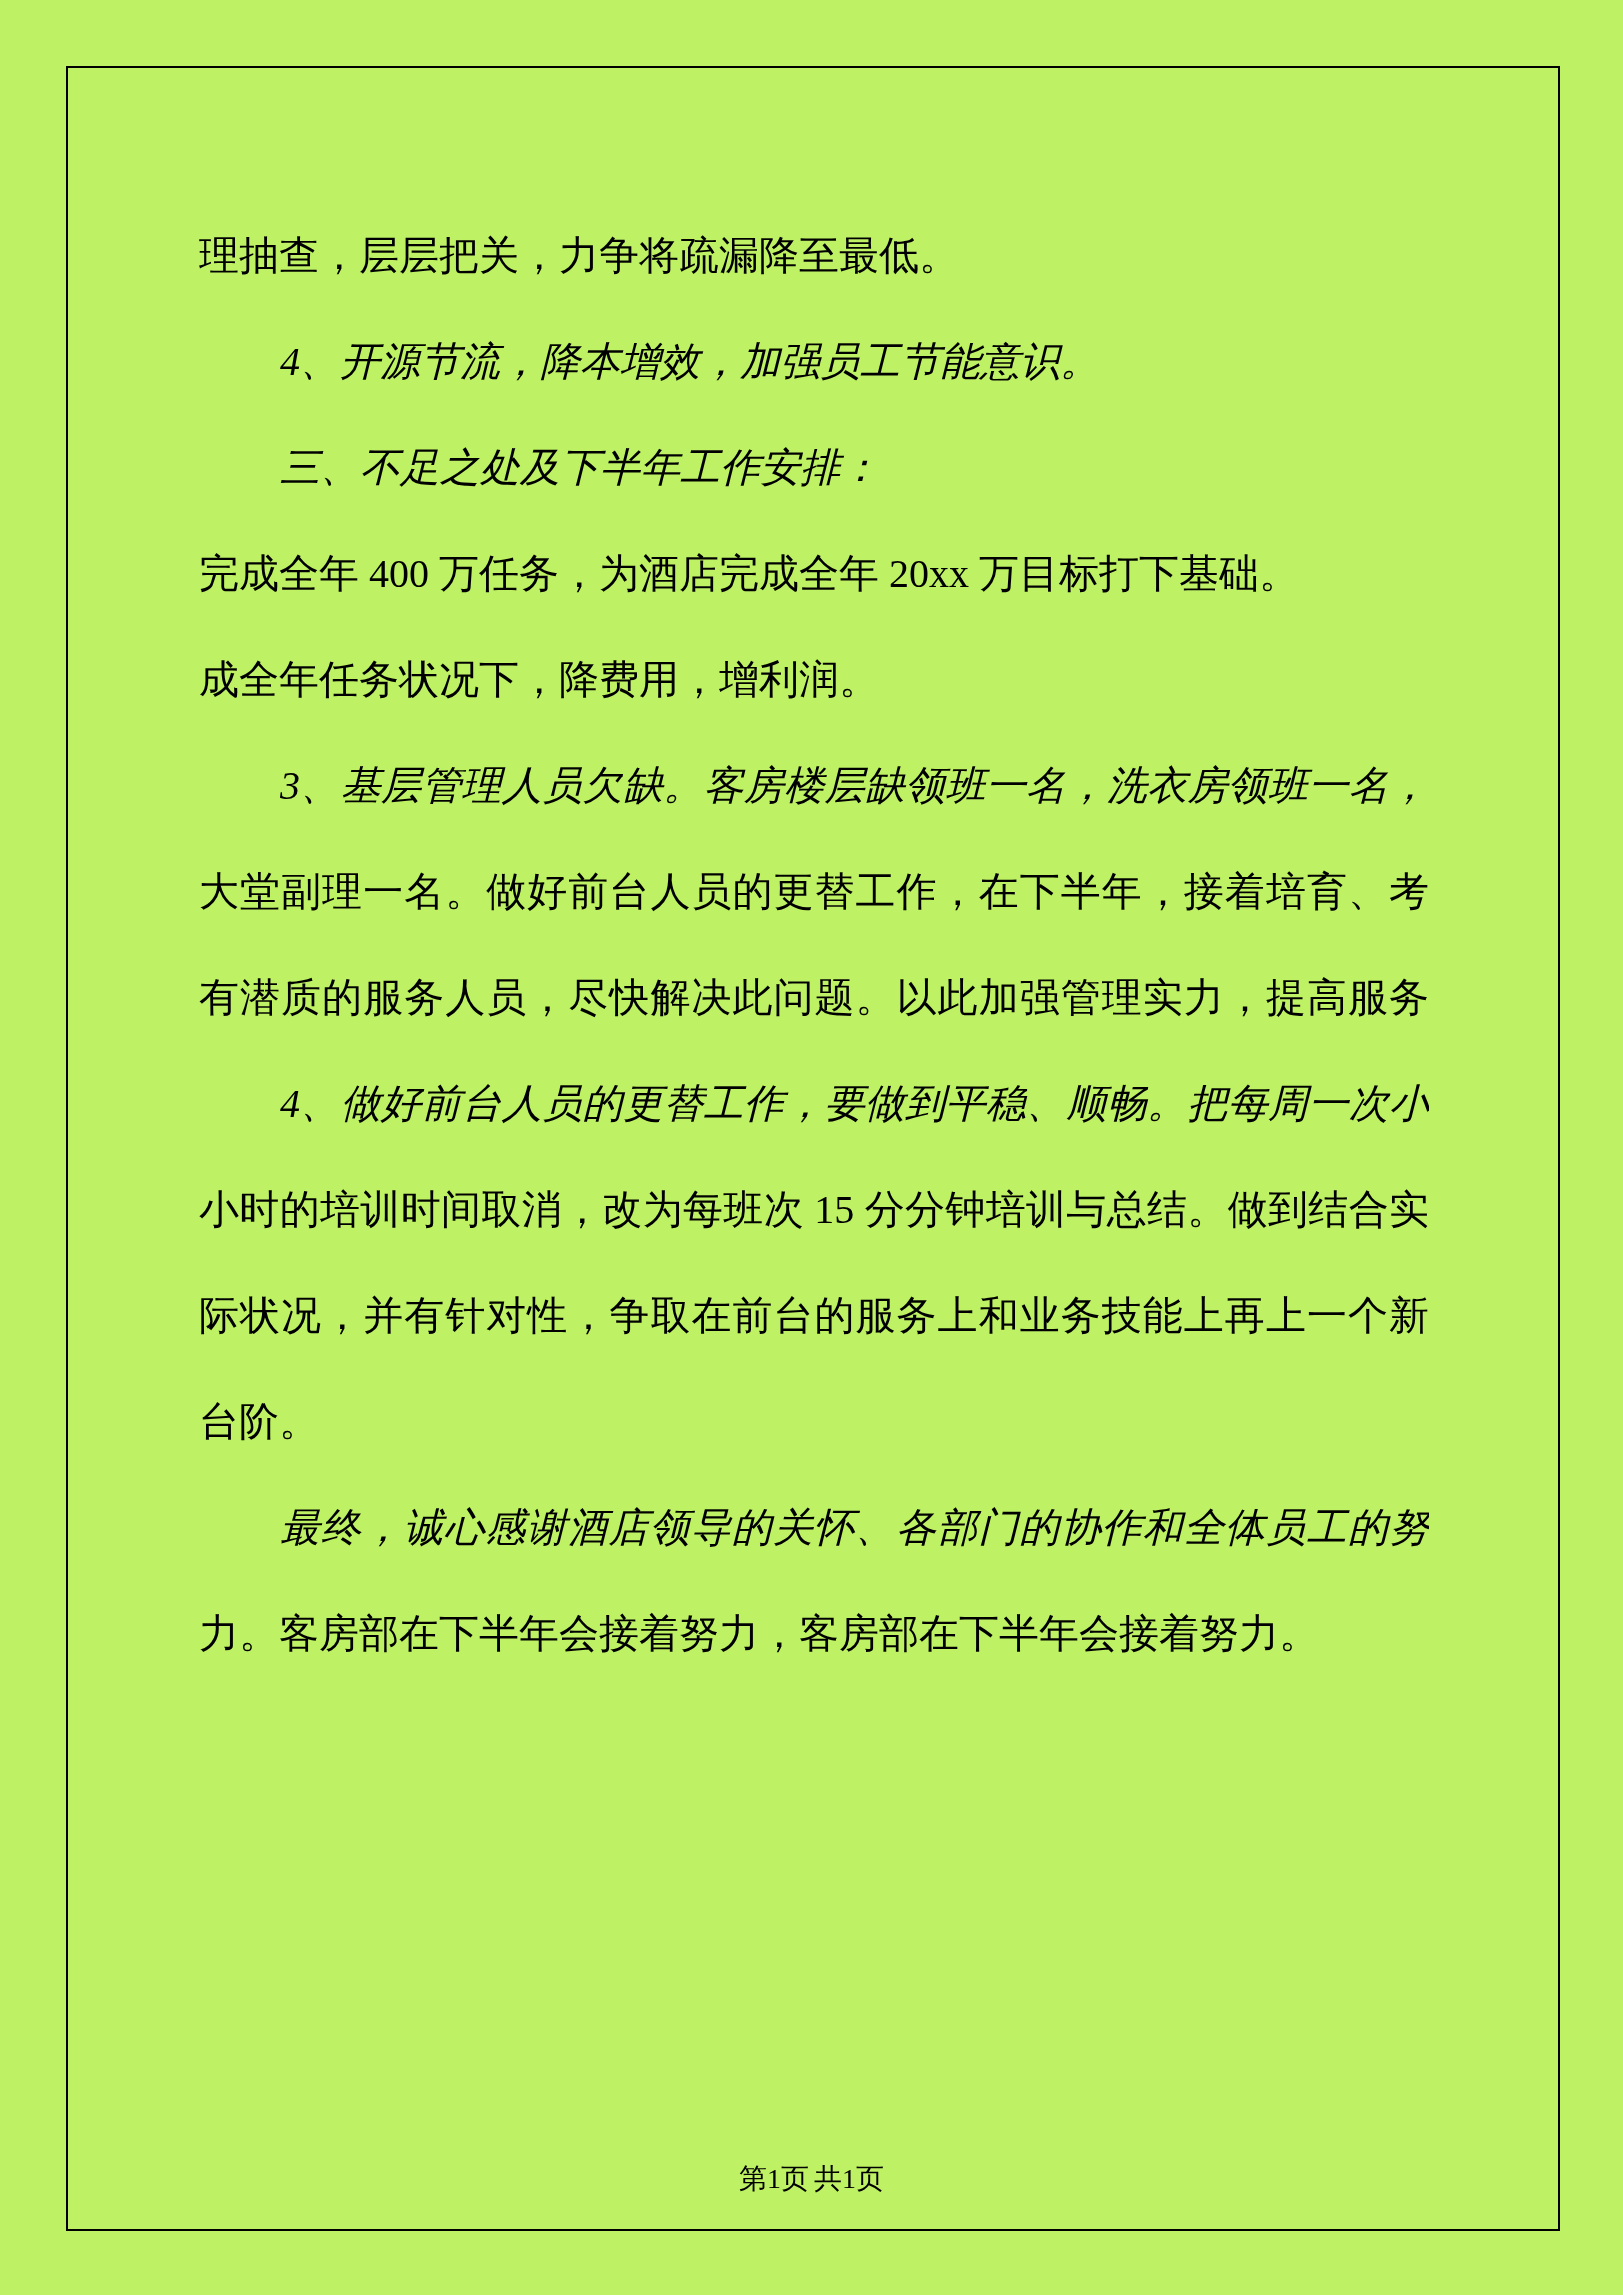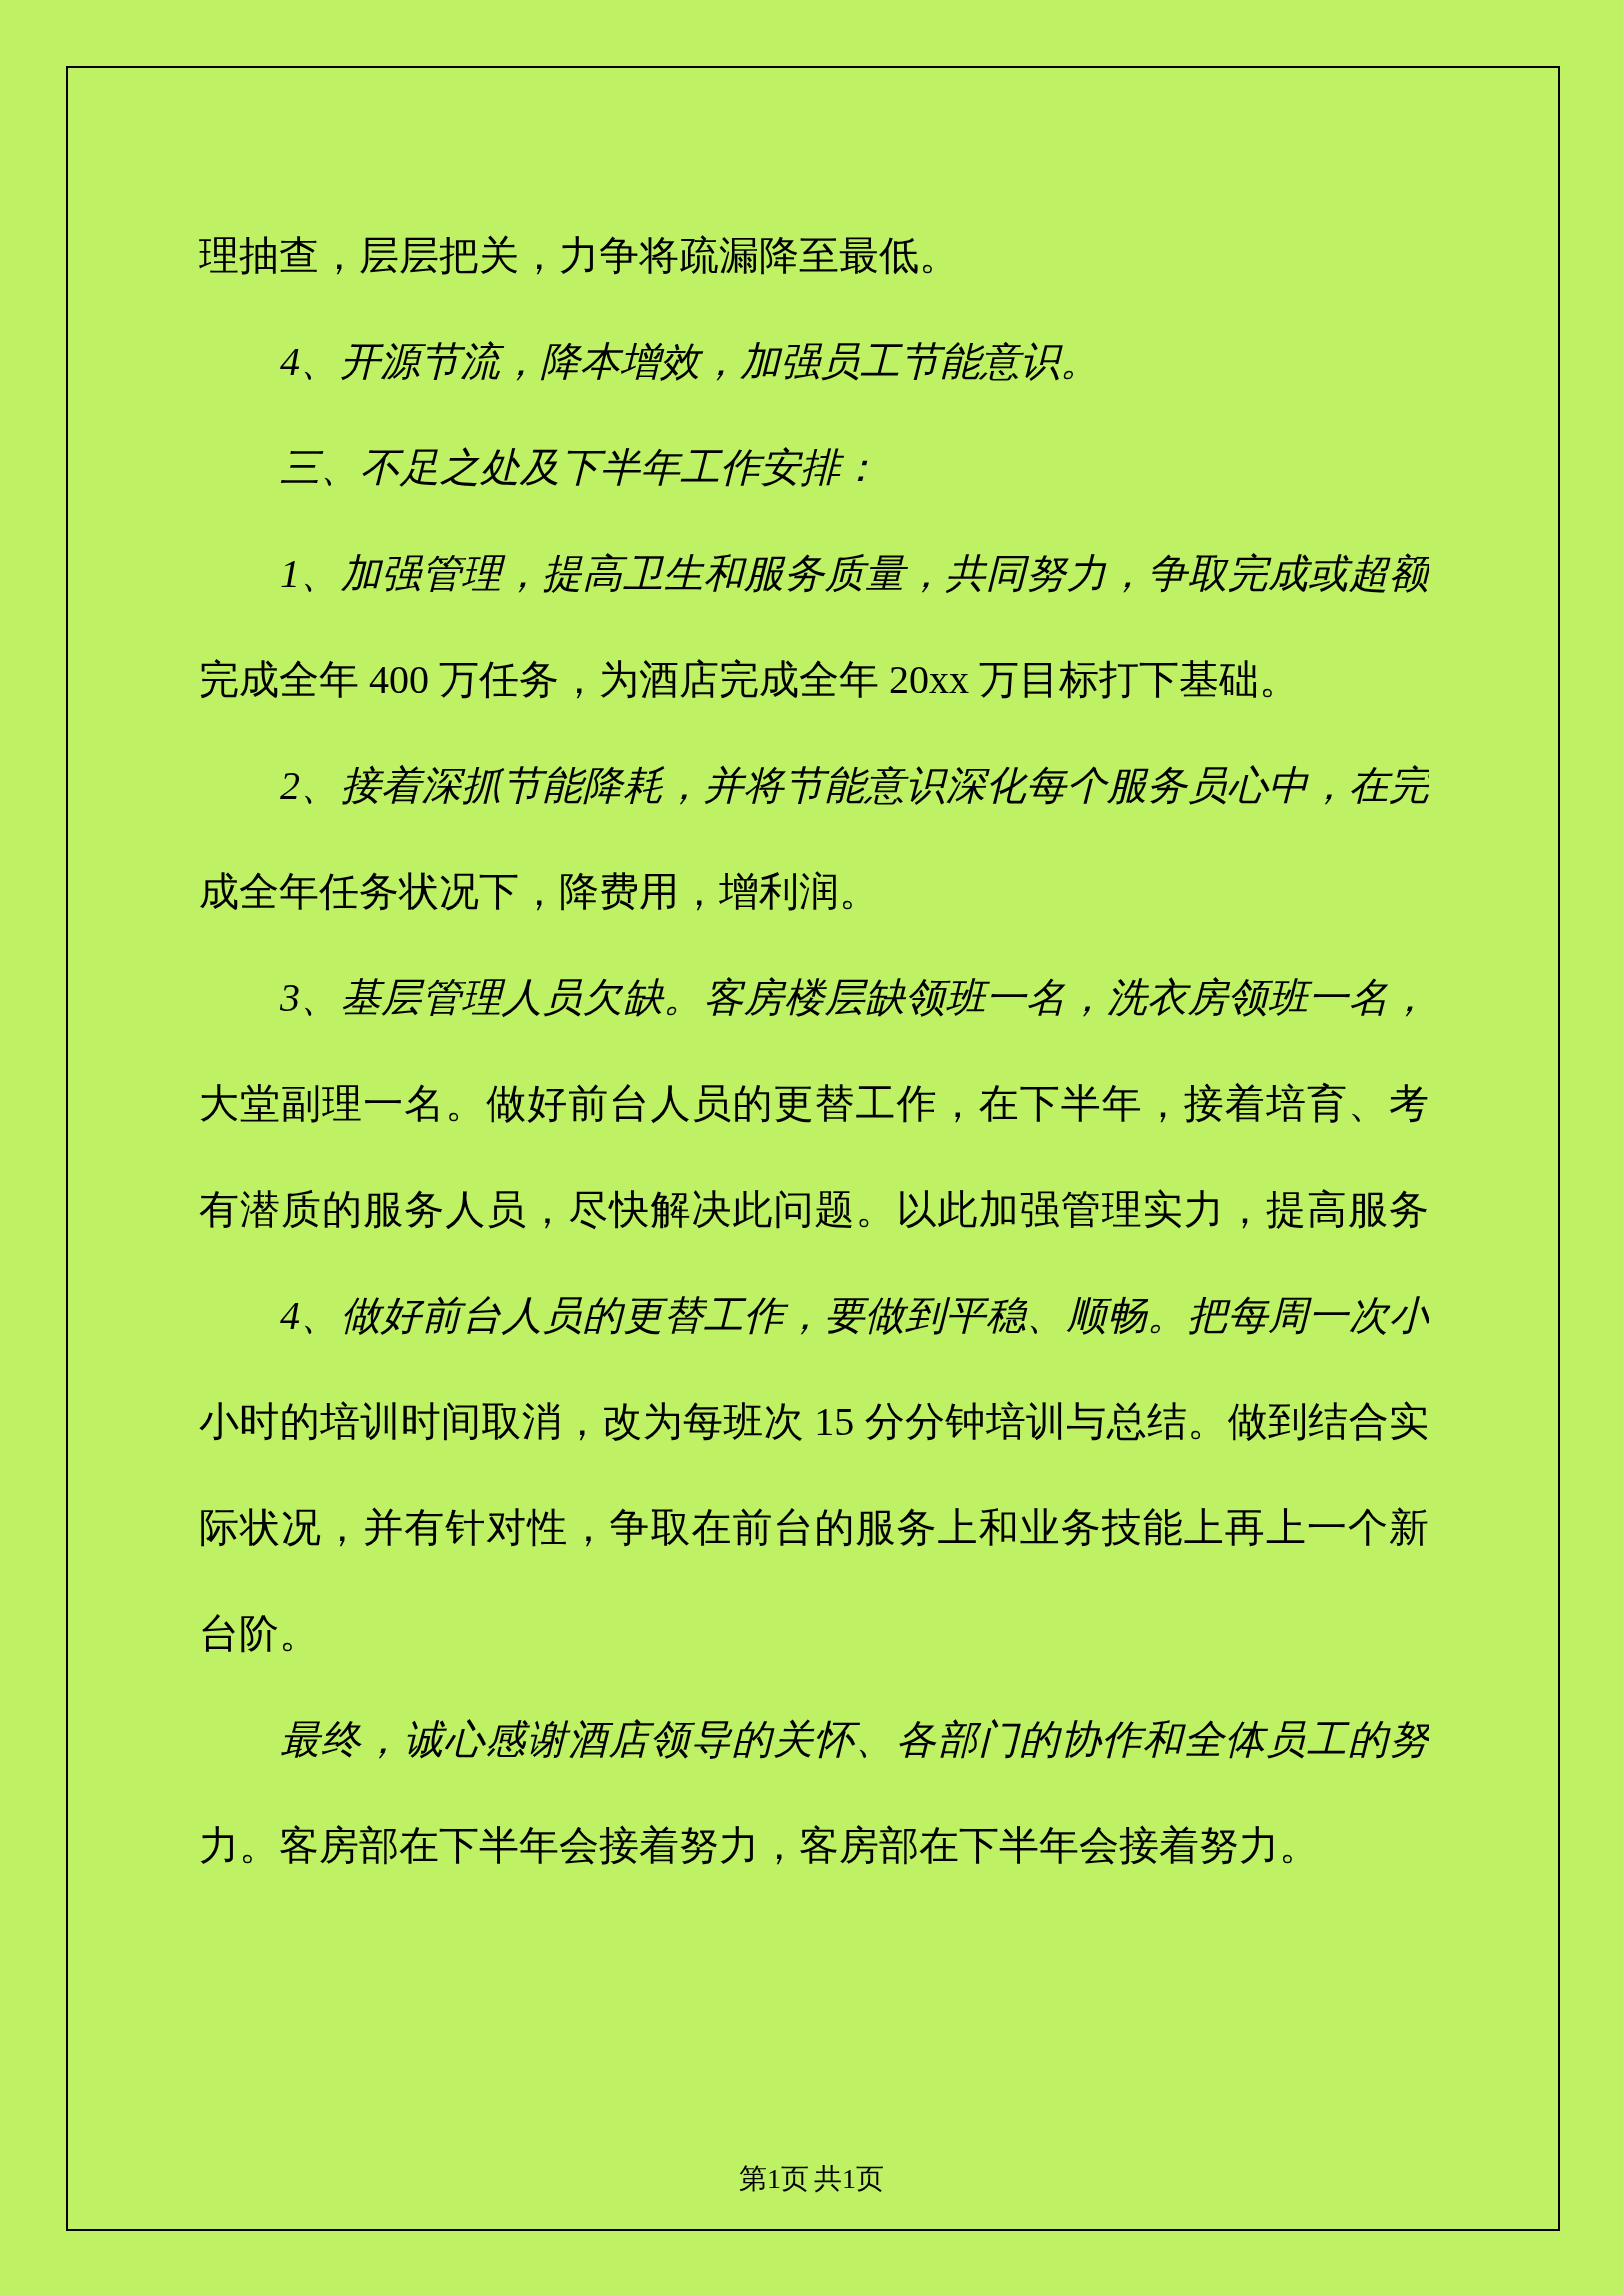--- a/index.html
+++ b/index.html
@@ -54,23 +54,21 @@
 </style>
 </head>
 <body>
 
 <div class="page">
   <div class="frame"></div>
   <div class="content" id="document-body">
       <div class="line">理抽查，层层把关，力争将疏漏降至最低。</div>
       <div class="line indent">4、开源节流，降本增效，加强员工节能意识。</div>
       <div class="line indent">三、不足之处及下半年工作安排：</div>
-      <div class="line indent fill">1、加强管理，提高卫生和服务质量，共同努力，争取完成或超额</div>
       <div class="line">完成全年 400 万任务，为酒店完成全年 20xx 万目标打下基础。</div>
-      <div class="line indent fill">2、接着深抓节能降耗，并将节能意识深化每个服务员心中，在完</div>
       <div class="line">成全年任务状况下，降费用，增利润。</div>
       <div class="line indent fill">3、基层管理人员欠缺。客房楼层缺领班一名，洗衣房领班一名，</div>
       <div class="line fill">大堂副理一名。做好前台人员的更替工作，在下半年，接着培育、考查</div>
       <div class="line fill">有潜质的服务人员，尽快解决此问题。以此加强管理实力，提高服务</div>
       <div class="line indent fill">4、做好前台人员的更替工作，要做到平稳、顺畅。把每周一次小</div>
       <div class="line fill">小时的培训时间取消，改为每班次 15 分分钟培训与总结。做到结合实</div>
       <div class="line fill">际状况，并有针对性，争取在前台的服务上和业务技能上再上一个新</div>
       <div class="line">台阶。</div>
       <div class="line indent fill">最终，诚心感谢酒店领导的关怀、各部门的协作和全体员工的努</div>
       <div class="line">力。客房部在下半年会接着努力，客房部在下半年会接着努力。</div>

